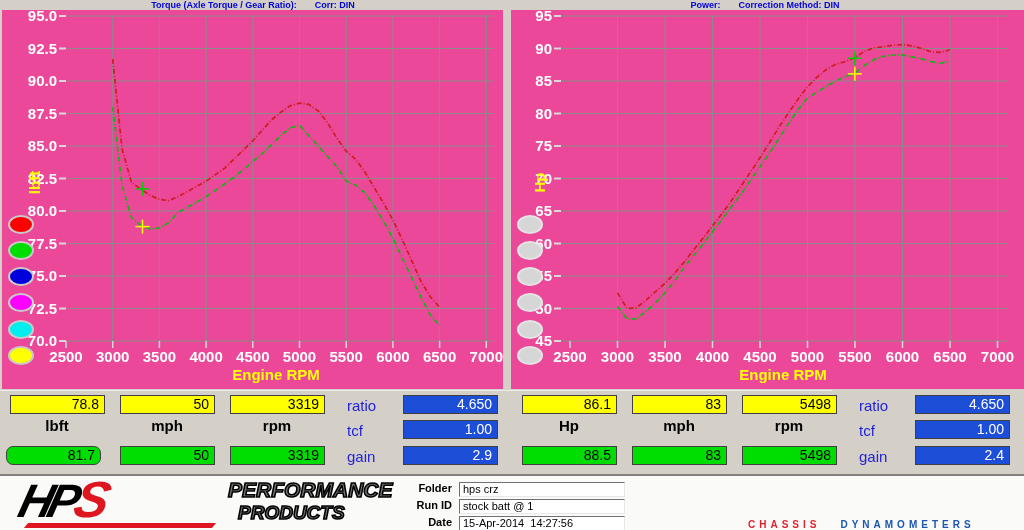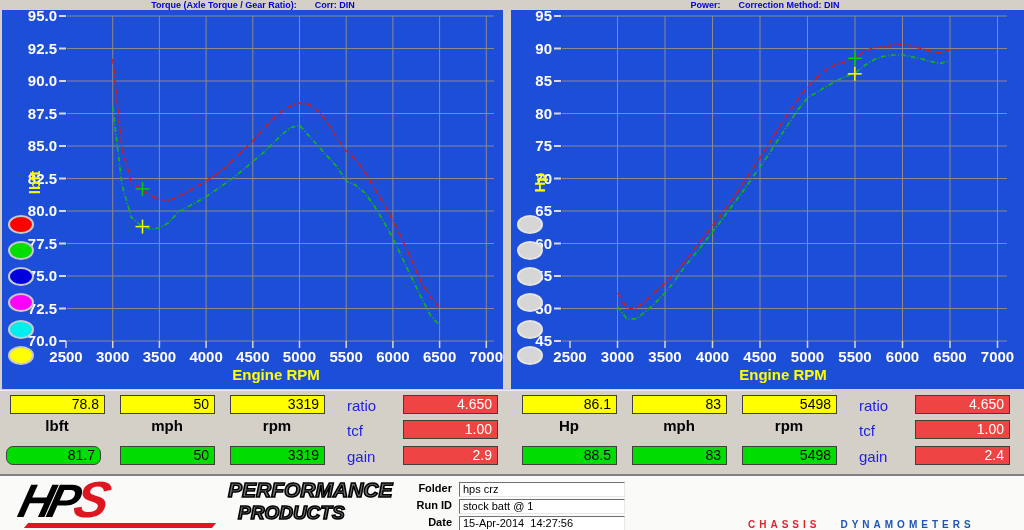--- a/index.html
+++ b/index.html
@@ -7,21 +7,21 @@
        font-family:"Liberation Sans","DejaVu Sans",sans-serif;overflow:hidden;}
 
   
   .titlebar{position:absolute;top:0;height:10px;line-height:10px;text-align:center;
             font-size:9px;font-weight:bold;color:#0000dd;background:#d4d0c8;white-space:pre;}
   #tb-left{left:0;width:506px;}
   #tb-right{left:506px;width:518px;}
   .titlebar .corr{margin-left:18px;}
 
   
-  .chartbox{position:absolute;top:10px;height:379px;background:#1d4ed8;}
+  .chartbox{position:absolute;top:10px;height:379px;background:#ec4899;}
   #chartbox-left{left:2px;width:501px;}
   #chartbox-right{left:511px;width:503px;padding-left:32px;}
   .chartbox svg{position:absolute;left:0;top:0;}
   .ylabel{position:absolute;width:48px;text-align:center;color:#ffff00;
           font-size:15px;font-weight:bold;transform:rotate(-90deg);}
   #ylabel-left{left:8px;top:164px;}
   #ylabel-right{left:4px;top:164px;}
   .xlabel{position:absolute;width:120px;top:356px;text-align:center;color:#ffff00;
           font-size:15px;font-weight:bold;}
   #xlabel-left{left:214px;}
@@ -29,21 +29,21 @@
   .chan-btn{position:absolute;left:6px;width:22px;height:15px;border-radius:50%;
             border:2px solid #c9c9c9;}
 
   
   #readout-strip{position:absolute;left:0;top:390px;width:832px;height:84px;background:#d4d0c8;
                  border-top:1px solid #eee;}
   .valbox{position:absolute;width:88px;height:17px;line-height:17px;font-size:14px;
           text-align:right;padding-right:5px;border:1px solid #404040;color:#000;}
   .vy{background:#ffff00;}
   .vg{background:#00dd00;}
-  .vb{background:#ef4444;color:#fff;}
+  .vb{background:#1d4ed8;color:#fff;}
   .unit-label{position:absolute;top:26px;width:94px;text-align:center;
               font-size:15px;font-weight:bold;color:#000;}
   .stat-label{position:absolute;font-size:15px;color:#2222dd;}
 
   
   #footer-bevel{position:absolute;left:0;top:467px;width:1024px;height:7px;background:#d4d0c8;
                 border-bottom:2px solid #808080;}
   #footer{position:absolute;left:0;top:476px;width:1024px;height:54px;background:#fafaf8;}
 
   .hps{position:absolute;left:20px;top:2px;}

